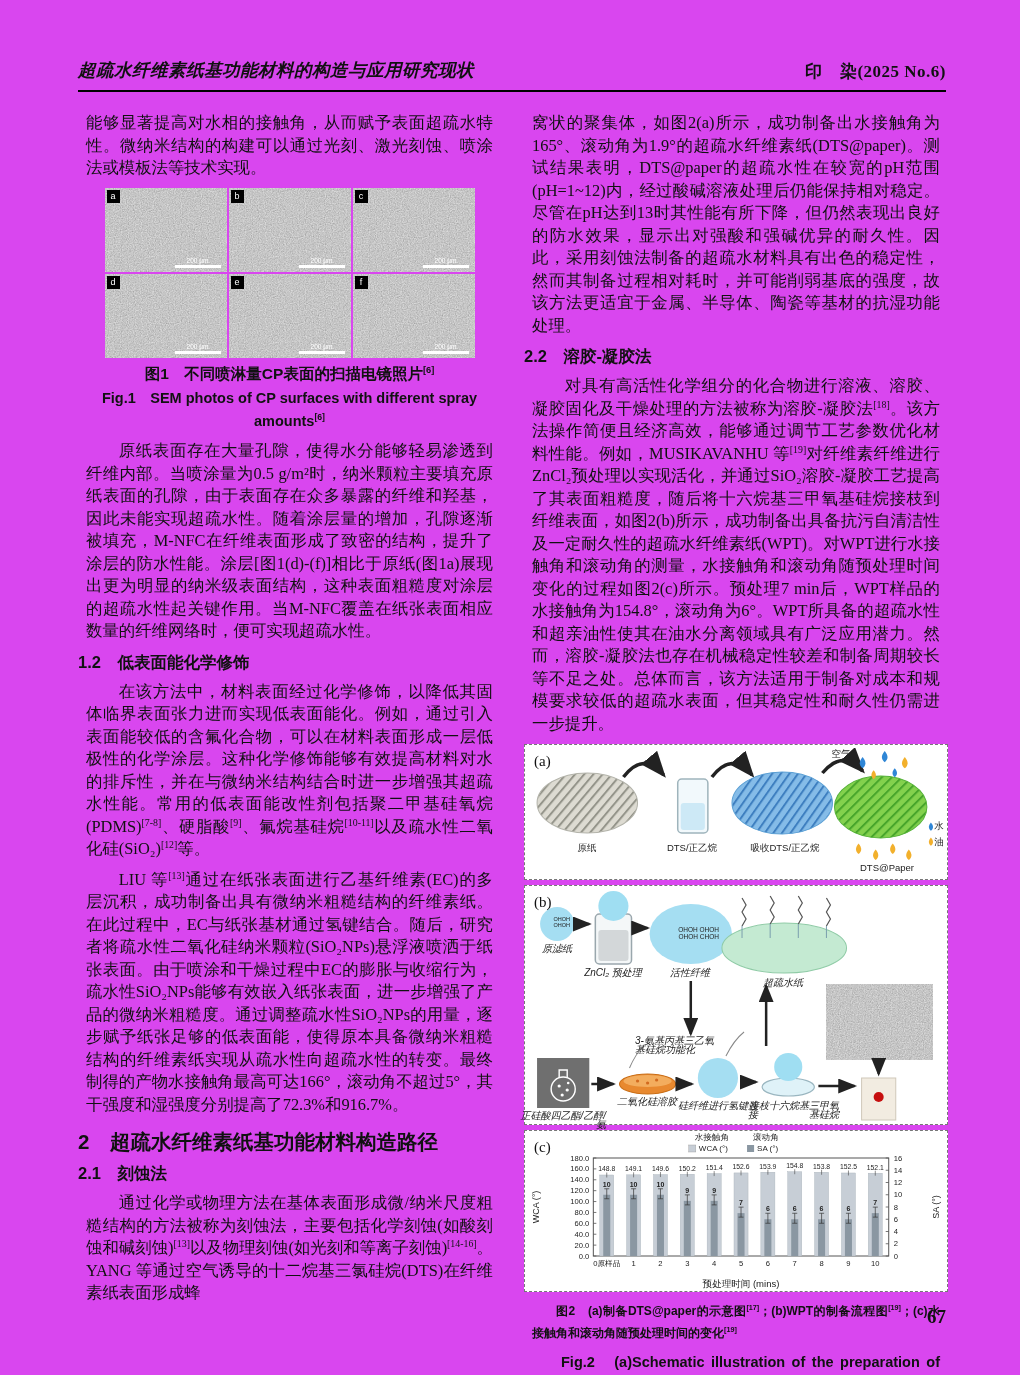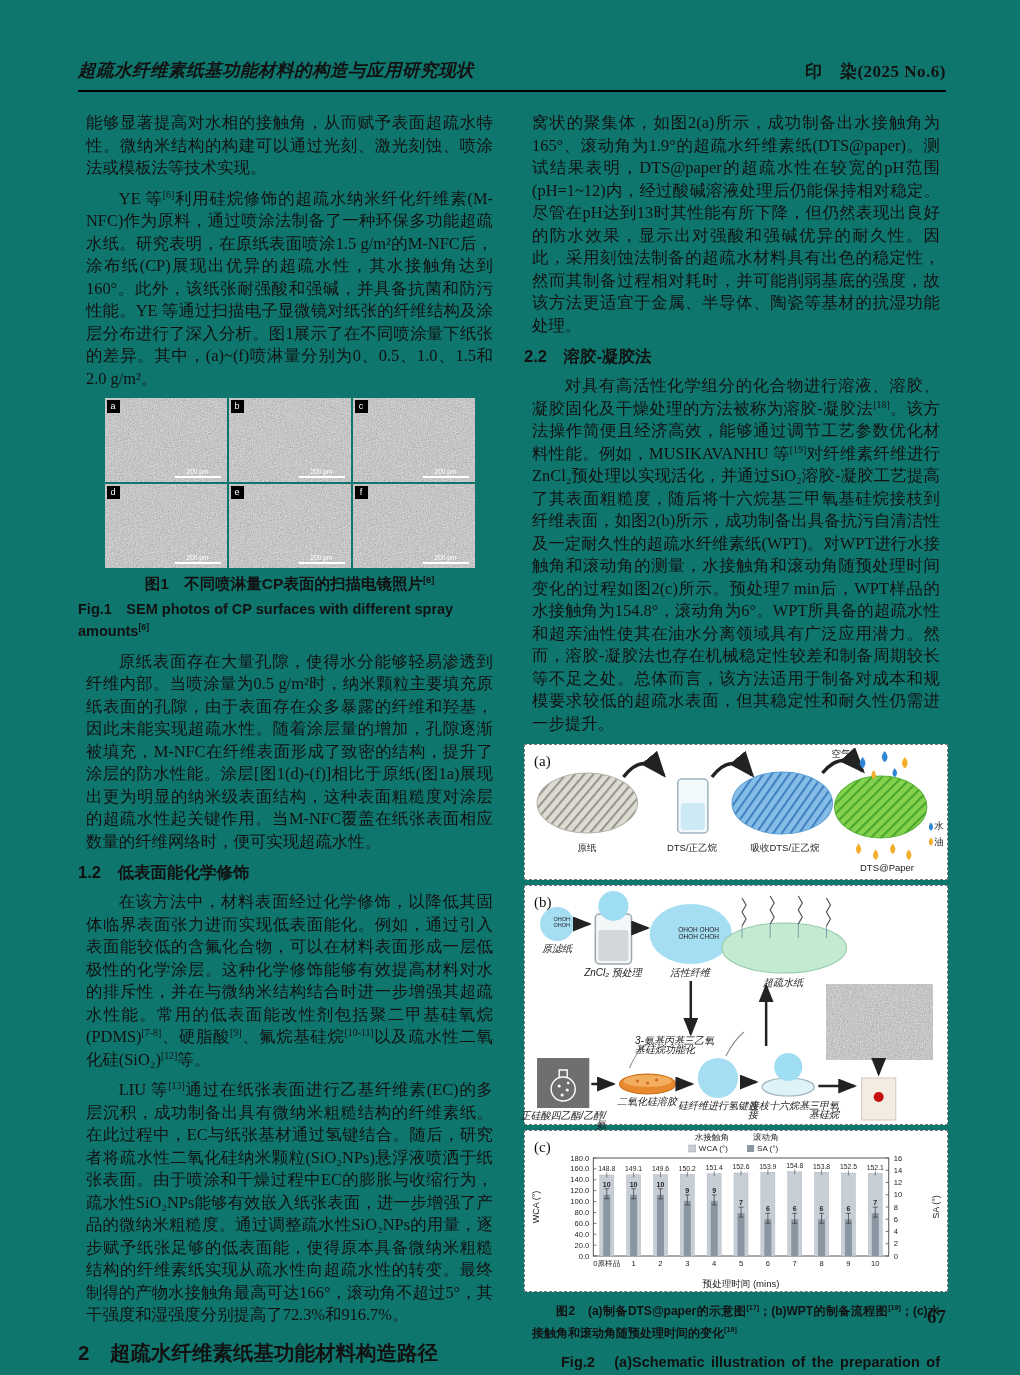--- a/index.html
+++ b/index.html
@@ -1,16 +1,16 @@
 <!DOCTYPE html>
 <html><head>
 <meta charset="utf-8">
 <style>
   html,body{margin:0;padding:0;background:#e8e8e8;}
-  .page{position:relative;width:1020px;height:1375px;margin:0 auto;background:#0f766e;overflow:hidden;
+  .page{position:relative;width:1020px;height:1375px;margin:0 auto;background:#d946ef;overflow:hidden;
         font-family:"Liberation Serif","DejaVu Serif",serif;color:#111;}
   
   .run-title{position:absolute;left:78px;top:58px;width:600px;font-family:"Liberation Sans","DejaVu Sans",sans-serif;
              font-style:italic;font-weight:bold;font-size:17.5px;letter-spacing:.5px;}
   .journal{position:absolute;right:74px;top:60px;font-weight:bold;font-size:17px;letter-spacing:.5px;}
   .hrule{position:absolute;left:78px;top:90px;width:868px;height:2px;background:#000;}
   
   .col{position:absolute;top:104px;width:423px;font-size:16.4px;line-height:22.5px;text-align:justify;}
   .col.left{left:78px;}
   .col.right{left:524px;width:424px;}
@@ -23,21 +23,21 @@
   .fig1{margin:6px 0 4px;}
   .fig1-grid{display:grid;grid-template-columns:repeat(3,122px);grid-gap:2px;width:370px;margin:0 auto;}
   .sem-cell{position:relative;width:122px;height:84px;overflow:hidden;}
   .sem-cell svg{display:block;width:100%;height:100%;}
   .sem-letter{position:absolute;left:2px;top:2px;width:13px;height:13px;background:#000;color:#fff;
               font-family:"Liberation Sans",sans-serif;font-size:9px;line-height:13px;text-align:center;}
   .sem-scale{position:absolute;right:6px;bottom:4px;color:#fff;font-family:"Liberation Sans",sans-serif;
              font-size:6.5px;line-height:7px;text-align:center;}
   .sem-scale i{display:block;width:46px;height:2.5px;background:#fff;margin:1px auto 0;}
   .cap-zh{font-family:"Liberation Sans","DejaVu Sans",sans-serif;font-weight:bold;font-size:15.5px;text-align:center;margin:5px 0 0;text-indent:0 !important;}
-  .cap-en{font-family:"Liberation Sans","DejaVu Sans",sans-serif;font-weight:bold;font-size:14.5px;text-align:left;margin:2px 0 0;text-indent:0 !important;}
+  .cap-en{font-family:"Liberation Sans","DejaVu Sans",sans-serif;font-weight:bold;font-size:14.5px;text-align:center;margin:2px 0 0;text-indent:0 !important;}
   
   .fig2{margin:9px 0 4px;}
   .panel{position:relative;border:1.6px dashed #777;background:#fff;margin-bottom:5px;}
   .panel-a{height:134px;}
   .panel-b{height:238px;}
   .panel-c{height:160px;}
   .panel svg.art{position:absolute;left:0;top:0;width:100%;height:100%;}
   .ptag{position:absolute;left:9px;top:5px;font-size:15px;font-family:"Liberation Serif",serif;}
   .flbl{position:absolute;transform:translateX(-50%);font-family:"Liberation Sans","DejaVu Sans",sans-serif;
         font-size:9.5px;line-height:10.5px;color:#222;text-align:right;white-space:nowrap;}
@@ -89,21 +89,20 @@
 </svg>
 
 <div class="page">
 
   <div class="run-title">超疏水纤维素纸基功能材料的构造与应用研究现状</div>
   <div class="journal">印　染(2025 No.6)</div>
   <div class="hrule"></div>
 
   <div class="col left">
     <p class="noindent">能够显著提高对水相的接触角，从而赋予表面超疏水特性。微纳米结构的构建可以通过光刻、激光刻蚀、喷涂法或模板法等技术实现。</p>
-    <p>YE 等<sup>[6]</sup>利用硅烷修饰的超疏水纳米纤化纤维素(M-NFC)作为原料，通过喷涂法制备了一种环保多功能超疏水纸。研究表明，在原纸表面喷涂1.5 g/m²的M-NFC后，涂布纸(CP)展现出优异的超疏水性，其水接触角达到160°。此外，该纸张耐强酸和强碱，并具备抗菌和防污性能。YE 等通过扫描电子显微镜对纸张的纤维结构及涂层分布进行了深入分析。图1展示了在不同喷涂量下纸张的差异。其中，(a)~(f)喷淋量分别为0、0.5、1.0、1.5和2.0 g/m²。</p>
 
     <figure class="fig1" style="margin-left:0;margin-right:0;">
       <div class="fig1-grid" id="fig1-grid">
           <div class="sem-cell">
             <svg viewBox="0 0 122 84" preserveAspectRatio="none">
               <rect width="122" height="84" fill="#868686"></rect>
               <rect width="122" height="84" filter="url(#semNoise)"></rect>
             </svg>
             <span class="sem-letter">a</span>
             <span class="sem-scale">200 μm<i></i></span>

